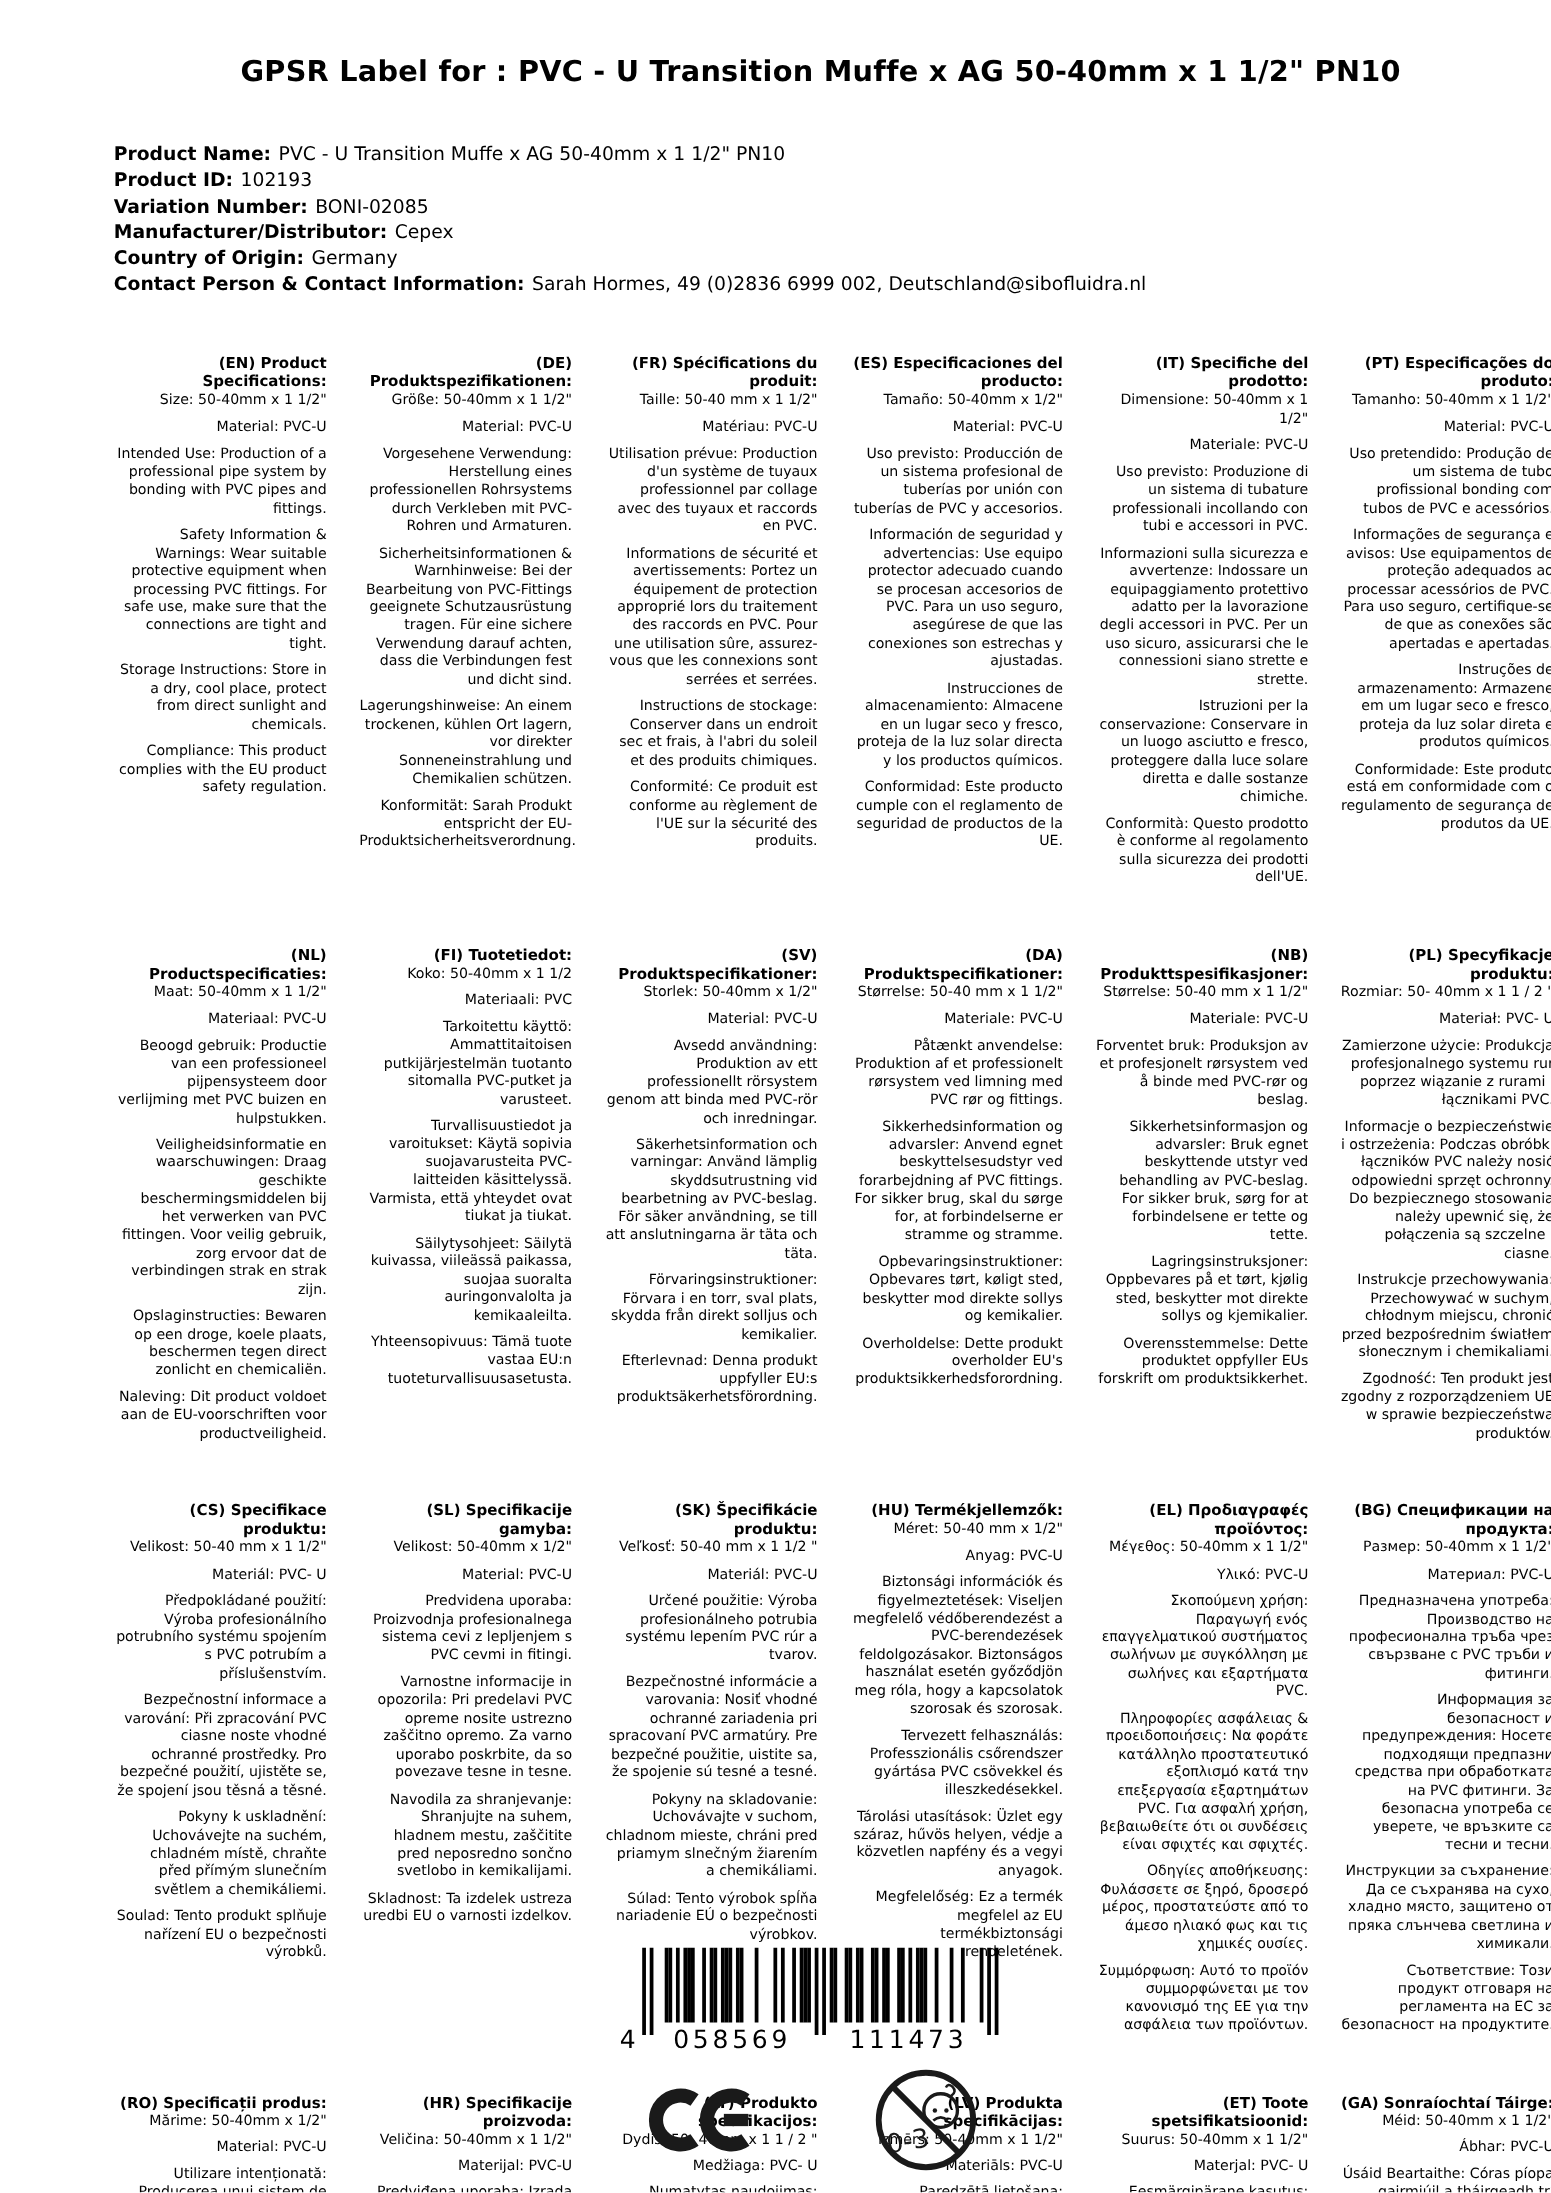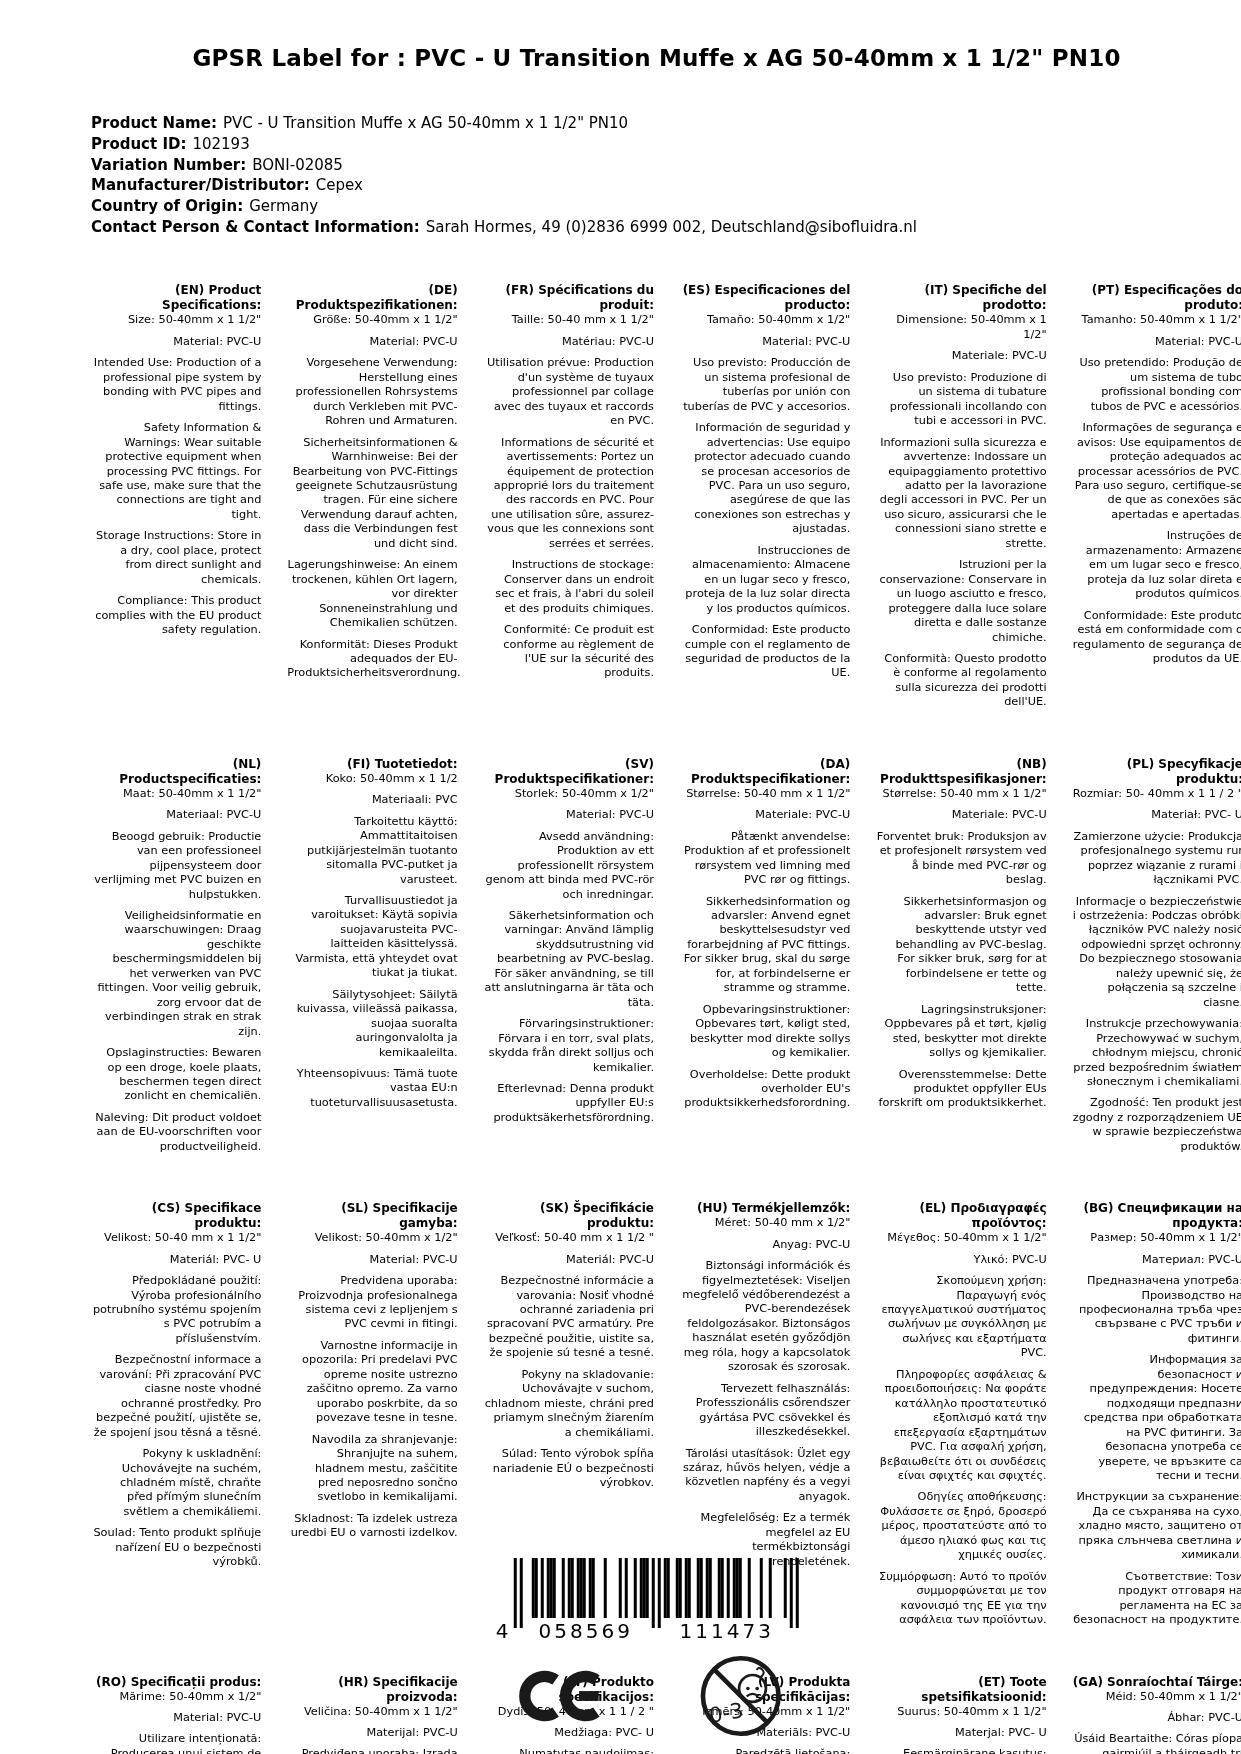--- a/index.html
+++ b/index.html
@@ -86,21 +86,21 @@
         <p class="spec-par">Storage Instructions: Store in a dry, cool place, protect from direct sunlight and chemicals.</p>
         <p class="spec-par">Compliance: This product complies with the EU product safety regulation.</p>
       </article>
       <article class="spec-block">
         <h3 class="spec-heading">(DE) Produktspezifikationen:</h3>
         <p class="spec-par first">Größe: 50-40mm x 1 1/2"</p>
         <p class="spec-par">Material: PVC-U</p>
         <p class="spec-par">Vorgesehene Verwendung: Herstellung eines professionellen Rohrsystems durch Verkleben mit PVC-Rohren und Armaturen.</p>
         <p class="spec-par">Sicherheitsinformationen &amp; Warnhinweise: Bei der Bearbeitung von PVC-Fittings geeignete Schutzausrüstung tragen. Für eine sichere Verwendung darauf achten, dass die Verbindungen fest und dicht sind.</p>
         <p class="spec-par">Lagerungshinweise: An einem trockenen, kühlen Ort lagern, vor direkter Sonneneinstrahlung und Chemikalien schützen.</p>
-        <p class="spec-par">Konformität: Dieses Produkt adequados der EU-Produktsicherheitsverordnung.</p>
+        <p class="spec-par">Konformität: Sarah Produkt entspricht der EU-Produktsicherheitsverordnung.</p>
       </article>
       <article class="spec-block">
         <h3 class="spec-heading">(FR) Spécifications du produit:</h3>
         <p class="spec-par first">Taille: 50-40 mm x 1 1/2"</p>
         <p class="spec-par">Matériau: PVC-U</p>
         <p class="spec-par">Utilisation prévue: Production d'un système de tuyaux professionnel par collage avec des tuyaux et raccords en PVC.</p>
         <p class="spec-par">Informations de sécurité et avertissements: Portez un équipement de protection approprié lors du traitement des raccords en PVC. Pour une utilisation sûre, assurez-vous que les connexions sont serrées et serrées.</p>
         <p class="spec-par">Instructions de stockage: Conserver dans un endroit sec et frais, à l'abri du soleil et des produits chimiques.</p>
         <p class="spec-par">Conformité: Ce produit est conforme au règlement de l'UE sur la sécurité des produits.</p>
       </article>
@@ -200,20 +200,21 @@
         <p class="spec-par">Material: PVC-U</p>
         <p class="spec-par">Predvidena uporaba: Proizvodnja profesionalnega sistema cevi z lepljenjem s PVC cevmi in fitingi.</p>
         <p class="spec-par">Varnostne informacije in opozorila: Pri predelavi PVC opreme nosite ustrezno zaščitno opremo. Za varno uporabo poskrbite, da so povezave tesne in tesne.</p>
         <p class="spec-par">Navodila za shranjevanje: Shranjujte na suhem, hladnem mestu, zaščitite pred neposredno sončno svetlobo in kemikalijami.</p>
         <p class="spec-par">Skladnost: Ta izdelek ustreza uredbi EU o varnosti izdelkov.</p>
       </article>
       <article class="spec-block">
         <h3 class="spec-heading">(SK) Špecifikácie produktu:</h3>
         <p class="spec-par first">Veľkosť: 50-40 mm x 1 1/2 "</p>
         <p class="spec-par">Materiál: PVC-U</p>
+        <p class="spec-par">Určené použitie: Výroba profesionálneho potrubia systému lepením PVC rúr a tvarov.</p>
         <p class="spec-par">Bezpečnostné informácie a varovania: Nosiť vhodné ochranné zariadenia pri spracovaní PVC armatúry. Pre bezpečné použitie, uistite sa, že spojenie sú tesné a tesné.</p>
         <p class="spec-par">Pokyny na skladovanie: Uchovávajte v suchom, chladnom mieste, chráni pred priamym slnečným žiarením a chemikáliami.</p>
         <p class="spec-par">Súlad: Tento výrobok spĺňa nariadenie EÚ o bezpečnosti výrobkov.</p>
       </article>
       <article class="spec-block">
         <h3 class="spec-heading">(HU) Termékjellemzők:</h3>
         <p class="spec-par first">Méret: 50-40 mm x 1/2"</p>
         <p class="spec-par">Anyag: PVC-U</p>
         <p class="spec-par">Biztonsági információk és figyelmeztetések: Viseljen megfelelő védőberendezést a PVC-berendezések feldolgozásakor. Biztonságos használat esetén győződjön meg róla, hogy a kapcsolatok szorosak és szorosak.</p>
         <p class="spec-par">Tervezett felhasználás: Professzionális csőrendszer gyártása PVC csövekkel és illeszkedésekkel.</p>

